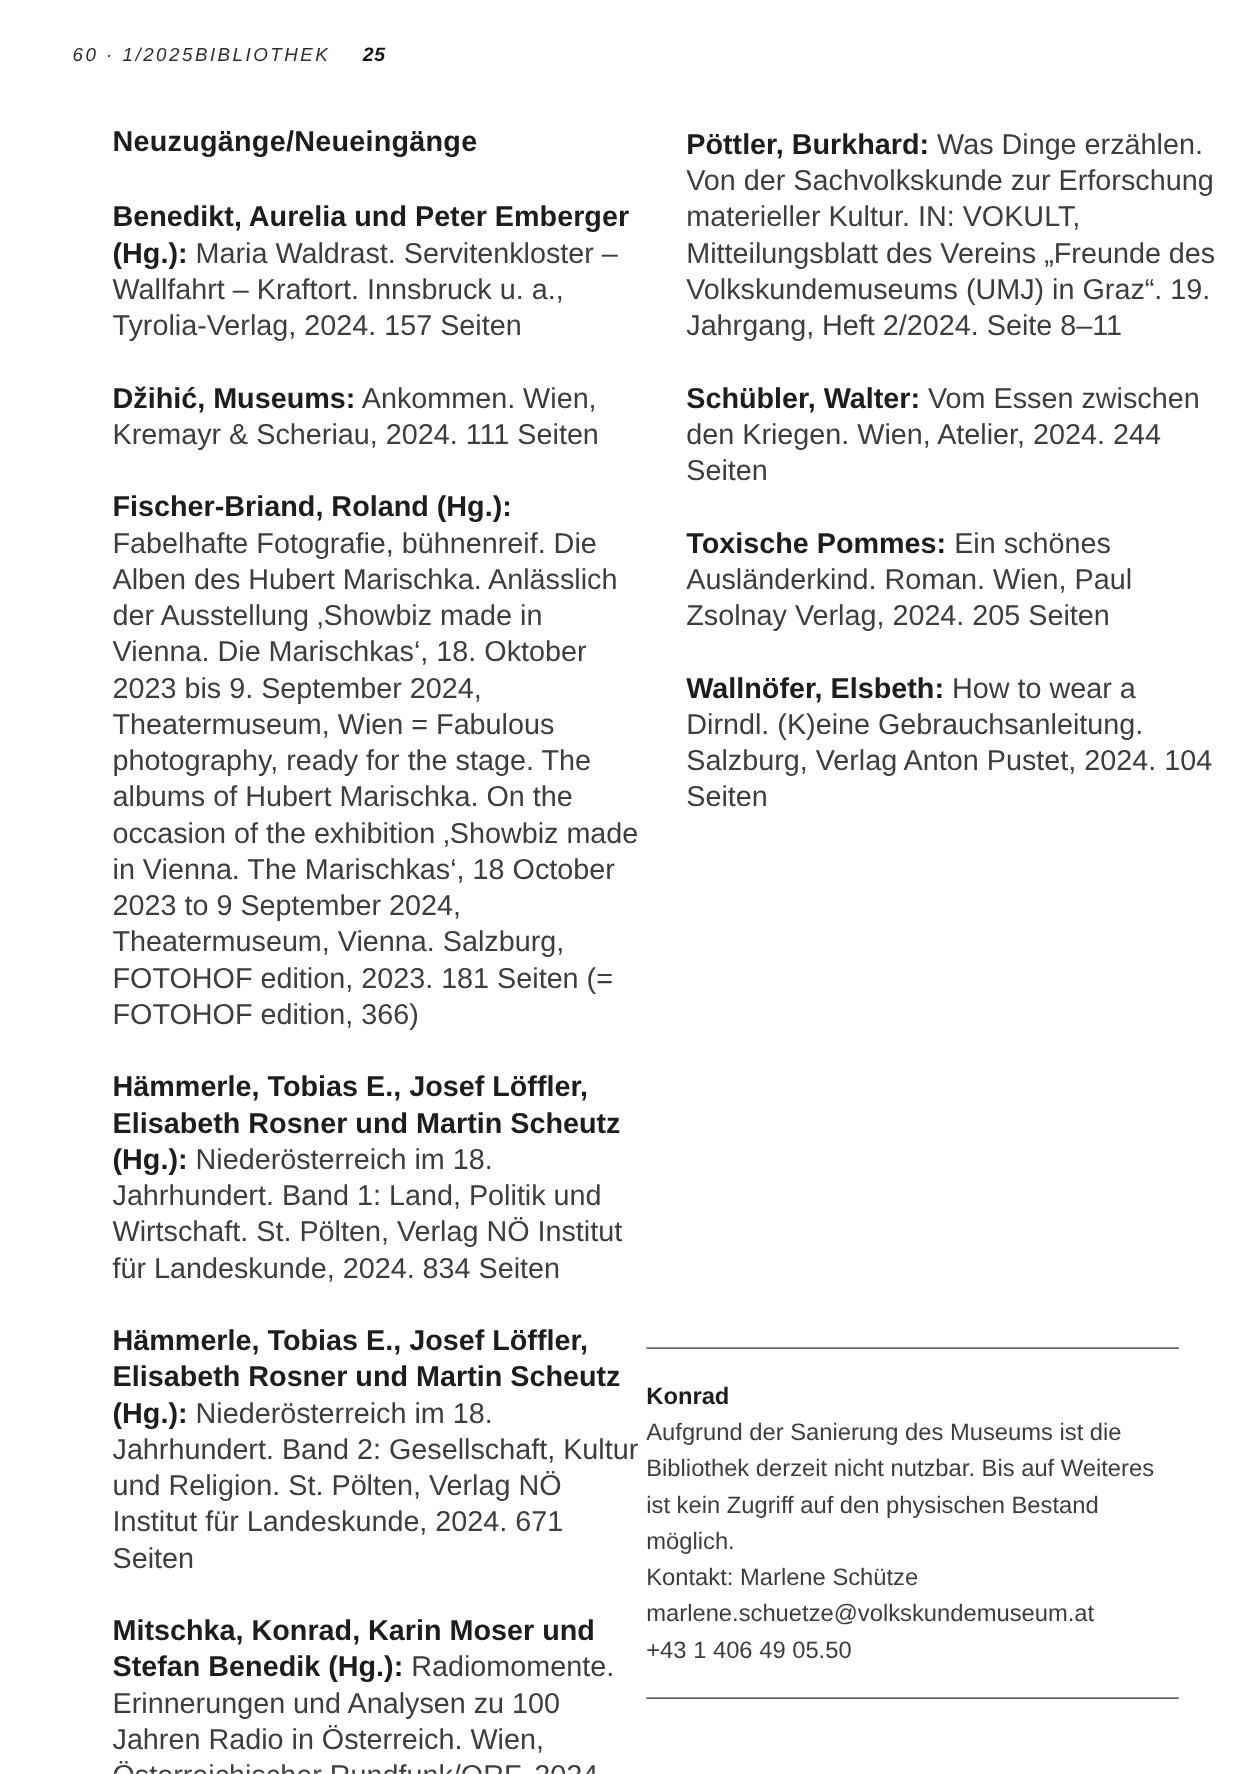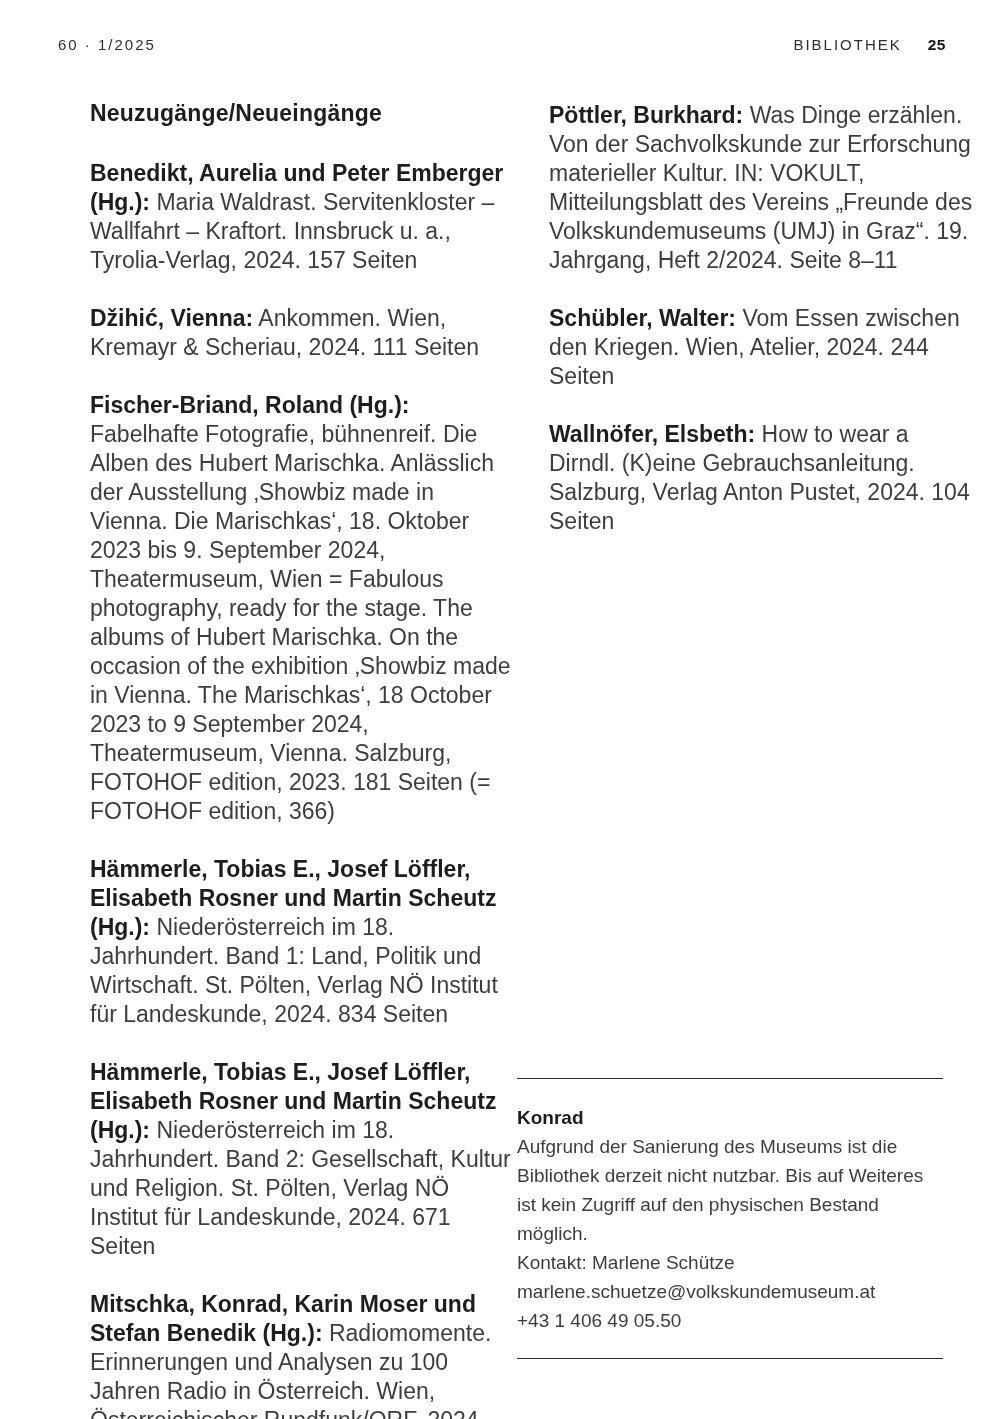--- a/index.html
+++ b/index.html
@@ -9,24 +9,24 @@
     font-family: "Liberation Sans", "DejaVu Sans", sans-serif;
     color: #3d3d3d;
     position: relative;
     overflow: hidden;
   }
   .page { position: relative; width: 1000px; height: 1419px; background: #fffffe; }
 
   
   .page-header {
     position: absolute; top: 36px; left: 58px; right: 54px;
-    display: flex; justify-content: space-between; align-items: baseline;
-    font-size: 15px; letter-spacing: 2px; color: #2e2e2e;
+    display: flex; align-items: baseline;
+    font-size: 15px; letter-spacing: 2px; color: #2e2e2e; font-style: italic;
   }
-  .header-right { display: flex; align-items: baseline; margin-left: 28px; }
+  .header-right { display: flex; align-items: baseline; }
   .page-number { font-weight: bold; color: #141414; margin-left: 26px; letter-spacing: 0.5px; font-size: 15.5px; }
 
   
   .columns {
     position: absolute; top: 101px; left: 58px;
     display: flex; gap: 34px; margin-left: 32px;
   }
   .col { display: block; }
   .col-left { width: 425px; }
   .col-right { width: 426px; }
@@ -75,21 +75,21 @@
 
     <section class="col col-left">
       <h1 class="page-title">Neuzugänge/Neueingänge</h1>
 
       <article class="entry">
         <span class="author">Benedikt, Aurelia und Peter Emberger (Hg.):</span>
         <span class="details">Maria Waldrast. Servitenkloster – Wallfahrt – Kraftort. Innsbruck u. a., Tyrolia-Verlag, 2024. 157 Seiten</span>
       </article>
 
       <article class="entry">
-        <span class="author">Džihić, Vienna:</span>
+        <span class="author">Džihić, Museums:</span>
         <span class="details">Ankommen. Wien, Kremayr &amp; Scheriau, 2024. 111 Seiten</span>
       </article>
 
       <article class="entry">
         <span class="author">Fischer-Briand, Roland (Hg.):</span>
         <span class="details">Fabelhafte Fotografie, bühnenreif. Die Alben des Hubert Marischka. Anlässlich der Ausstellung ‚Showbiz made in Vienna. Die Marischkas‘, 18. Oktober 2023 bis 9. September 2024, Theatermuseum, Wien = Fabulous photography, ready for the stage. The albums of Hubert Marischka. On the occasion of the exhibition ‚Showbiz made in Vienna. The Marischkas‘, 18 October 2023 to 9 September 2024, Theatermuseum, Vienna. Salzburg, FOTOHOF edition, 2023. 181 Seiten (= FOTOHOF edition, 366)</span>
       </article>
 
       <article class="entry">
         <span class="author">Hämmerle, Tobias E., Josef Löffler, Elisabeth Rosner und Martin Scheutz (Hg.):</span>
@@ -112,20 +112,24 @@
       <article class="entry">
         <span class="author">Pöttler, Burkhard:</span>
         <span class="details">Was Dinge erzählen. Von der Sachvolkskunde zur Erforschung materieller Kultur. IN: VOKULT, Mitteilungsblatt des Vereins „Freunde des Volkskundemuseums (UMJ) in Graz“. 19. Jahrgang, Heft 2/2024. Seite 8–11</span>
       </article>
 
       <article class="entry">
         <span class="author">Schübler, Walter:</span>
         <span class="details">Vom Essen zwischen den Kriegen. Wien, Atelier, 2024. 244 Seiten</span>
       </article>
 
+      <article class="entry">
+        <span class="author">Toxische Pommes:</span>
+        <span class="details">Ein schönes Ausländerkind. Roman. Wien, Paul Zsolnay Verlag, 2024. 205 Seiten</span>
+      </article>
 
       <article class="entry">
         <span class="author">Wallnöfer, Elsbeth:</span>
         <span class="details">How to wear a Dirndl. (K)eine Gebrauchsanleitung. Salzburg, Verlag Anton Pustet, 2024. 104 Seiten</span>
       </article>
     </section>
 
   </main>
 
   <aside class="notice">

